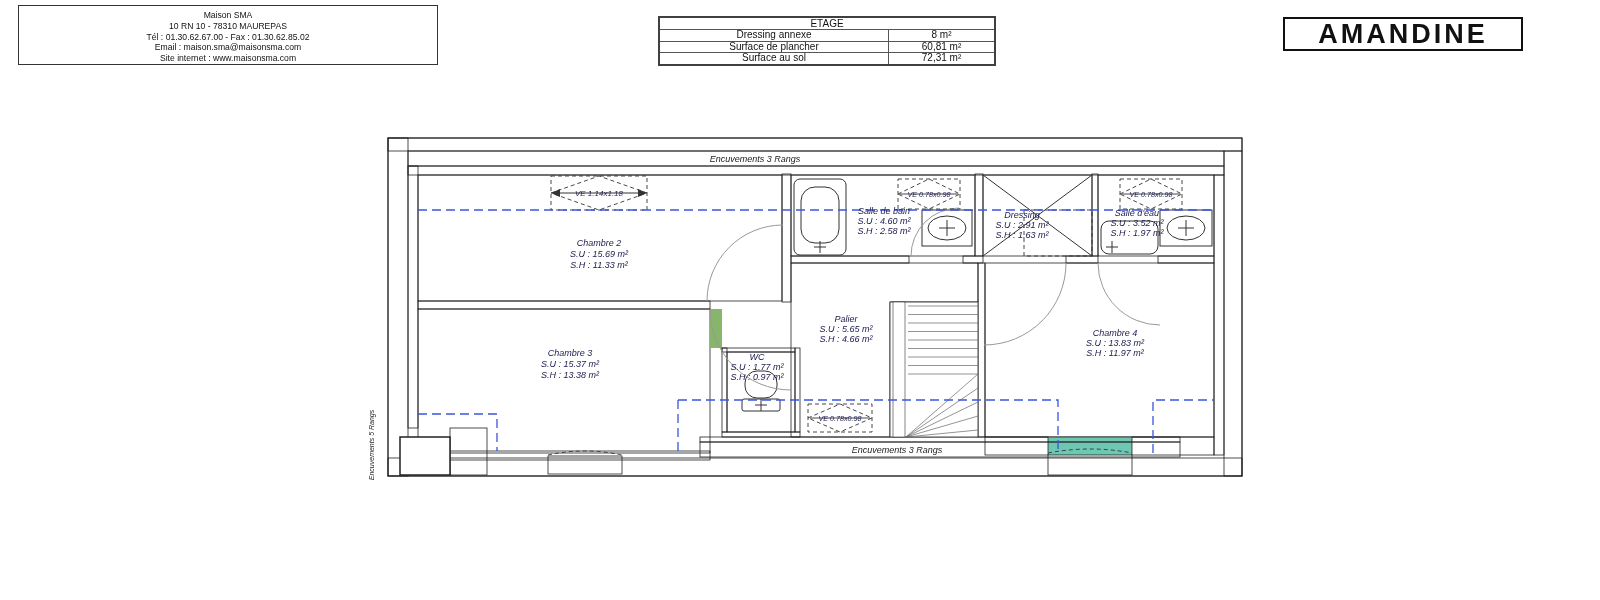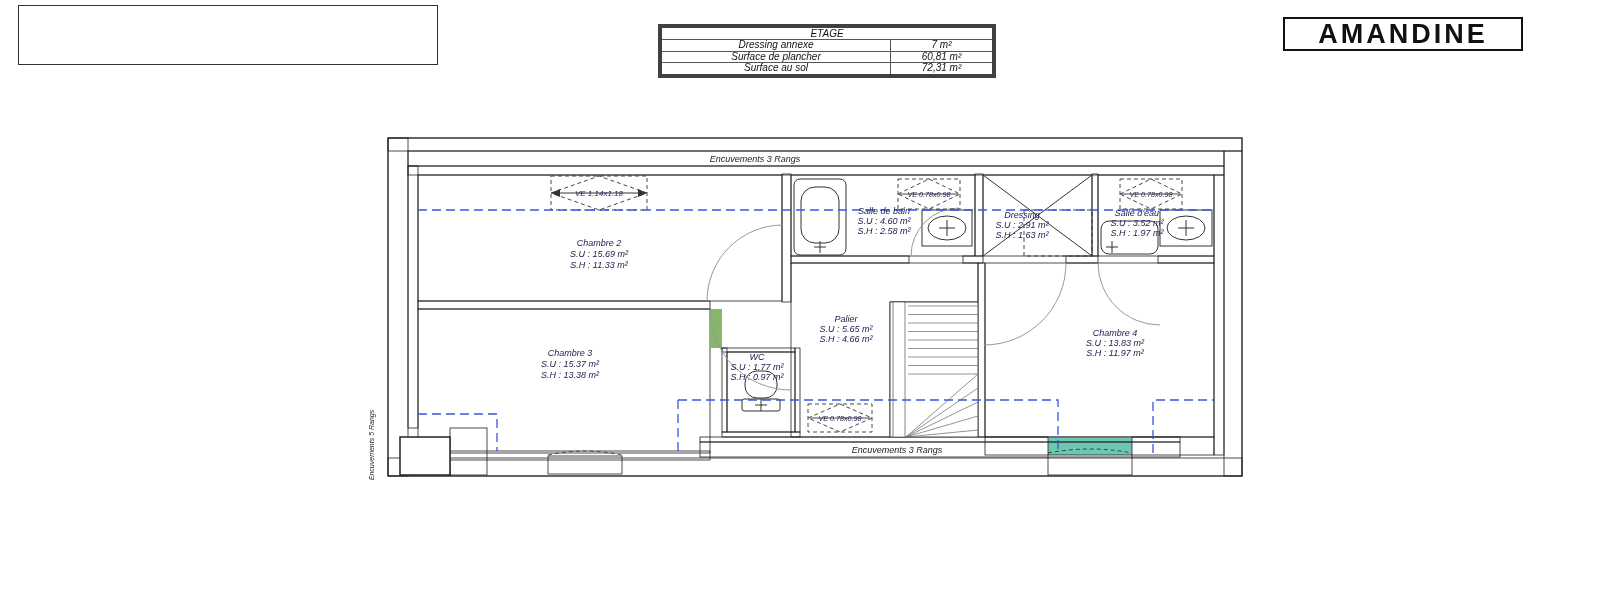--- a/index.html
+++ b/index.html
@@ -11,22 +11,22 @@
   .logo-box{
     position:absolute;left:18px;top:5px;width:420px;height:60px;
     border:1.5px solid #333;display:flex;box-sizing:border-box;background:#fff;
   }
   .logo-art{width:238px;height:57px;position:relative;flex:0 0 auto;}
   .logo-text{
     flex:1;text-align:center;font-size:8.6px;line-height:10.8px;
     padding-top:4px;color:#111;white-space:nowrap;
   }
   .surface-table{
-    position:absolute;left:658px;top:24px;width:338px;box-sizing:border-box;
-    border:4px solid #404040;font-style:italic;font-size:10px;background:#fff;
+    position:absolute;left:658px;top:16px;width:338px;box-sizing:border-box;
+    border:2px solid #404040;font-size:10px;background:#fff;
   }
   .st-title{ text-align:center;line-height:11px;height:11px;}
   .st-row{display:flex;border-top:1px solid #555;}
   .st-label{width:228px;text-align:center;line-height:10.5px;height:10.5px;border-right:1px solid #555;}
   .st-value{flex:1;text-align:center;line-height:10.5px;height:10.5px;}
   .title-box{
     position:absolute;left:1283px;top:17px;width:240px;height:34px;
     border:2px solid #111;display:flex;align-items:center;justify-content:center;
     font-weight:bold;font-size:27px;letter-spacing:3px;background:#fff;box-sizing:border-box;text-align:center;
   }
@@ -37,27 +37,34 @@
   .fix{fill:none;stroke:#333;stroke-width:1;}
   .wallline{stroke:#222;stroke-width:0.8;fill:none;}
   .arc{fill:none;stroke:#999;stroke-width:1;}
   .bluedash{stroke:#3a55e0;stroke-width:1.3;fill:none;stroke-dasharray:9 5;}
   .vedash{fill:none;stroke:#333;stroke-width:0.9;stroke-dasharray:4 3;}
 </style>
 </head>
 <body>
 
 <div class="logo-box">
+  <div class="logo-text">
+    <div>Maison SMA</div>
+    <div>10 RN 10 - 78310 MAUREPAS</div>
+    <div>Tél : 01.30.62.67.00 - Fax : 01.30.62.85.02</div>
+    <div>Email : maison.sma@maisonsma.com</div>
+    <div>Site internet : www.maisonsma.com</div>
+  </div>
 </div>
 
 <div class="surface-table">
   <div class="st-title">ETAGE</div>
   <div class="st-row">
     <div class="st-label">Dressing annexe</div>
-    <div class="st-value">7 m²</div>
+    <div class="st-value">8 m²</div>
   </div>
   <div class="st-row">
     <div class="st-label">Surface de plancher</div>
     <div class="st-value">60,81 m²</div>
   </div>
   <div class="st-row">
     <div class="st-label">Surface au sol</div>
     <div class="st-value">72,31 m²</div>
   </div>
 </div>

